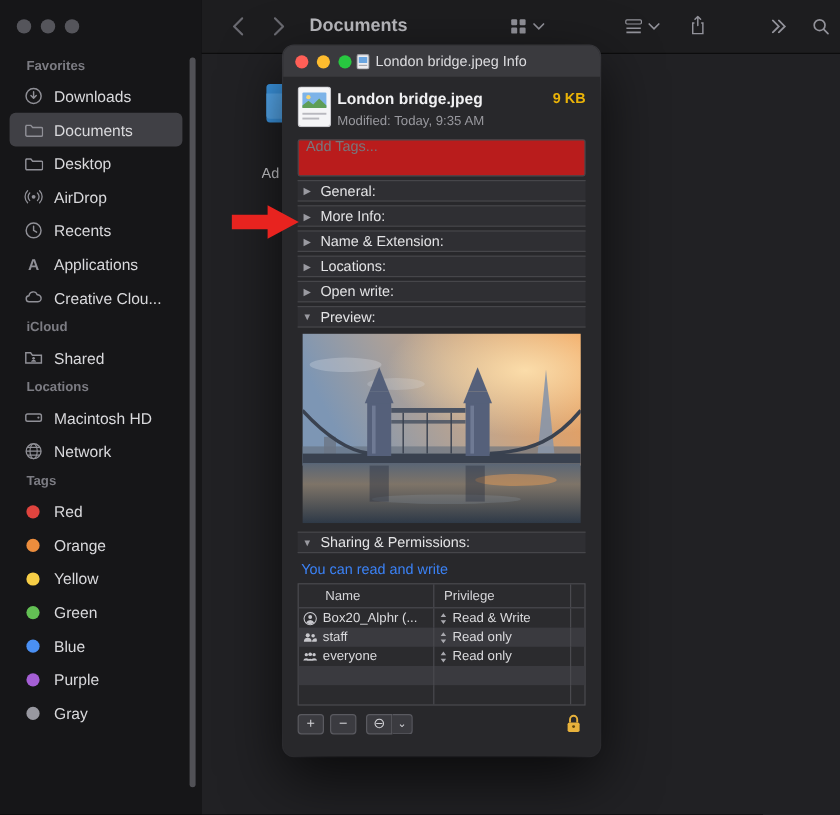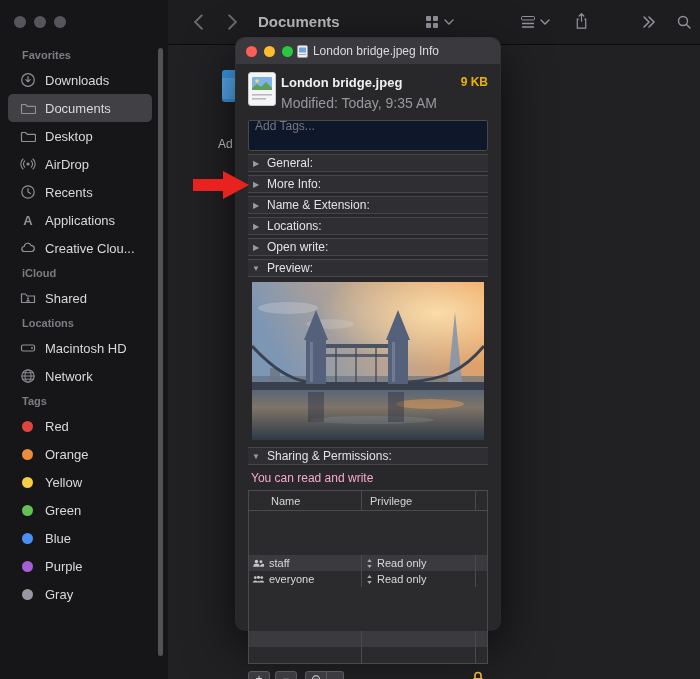--- a/index.html
+++ b/index.html
@@ -43,42 +43,42 @@
                  display:flex;align-items:center;}
   .tl-group{position:absolute;left:10px;top:8px;display:flex;gap:7px;z-index:2;}
   .tl{width:11px;height:11px;border-radius:50%;}
   .info-title{position:absolute;left:0;right:0;display:flex;align-items:center;justify-content:center;gap:5px;
               font-size:12px;font-weight:400;color:#dcdcdf;}
   .info-body{flex:1;padding:8px 12px 10px;display:flex;flex-direction:column;}
 
   .file-head{display:flex;gap:5px;align-items:flex-start;}
   .file-meta{padding-top:3px;}
   .file-name{font-size:13px;font-weight:700;color:#f0f0f2;}
-  .file-mod{font-size:14px;color:#98989e;margin-top:5px;}
+  .file-mod{font-size:11px;color:#98989e;margin-top:5px;}
   .file-size{margin-left:auto;font-size:12px;font-weight:700;color:#eab308;padding-top:3px;}
 
-  .tags-input{margin-top:9px;height:31px;width:100%;background:#0f172a;border:1px solid #48484d;border-radius:2px;
+  .tags-input{margin-top:9px;height:31px;width:100%;background:#b91c1c;border:1px solid #48484d;border-radius:2px;
               color:#dcdcde;font-size:12px;padding:3px 6px 23px;font-family:"Liberation Sans",sans-serif;}
   .tags-input::placeholder{color:#77777d;}
 
   .sec{height:18px;margin-top:3px;background:#2f2f33;border-top:1px solid #46464a;border-bottom:1px solid #46464a;
        display:flex;align-items:center;gap:6px;padding-left:3px;font-size:12px;color:#e3e3e5;flex:0 0 auto;}
   .sec:first-of-type{margin-top:9px;}
   .tri{color:#9a9aa1;font-size:8px;width:10px;text-align:center;}
 
   .preview-wrap{margin:5px auto 4px;line-height:0;}
-  .share-note{font-size:12px;color:#f9a8d4;padding:6px 2px 5px 3px;}
+  .share-note{font-size:12px;color:#3b82f6;padding:6px 2px 5px 3px;}
 
   .perm{border:1px solid #4a4a4f;background:#2b2b2e;flex:0 0 auto;}
   .perm-head{display:grid;grid-template-columns:112px 1fr 12px;height:20px;align-items:center;
              border-bottom:1px solid #4a4a4f;font-size:11px;color:#d5d5d8;}
   .h-name{padding-left:22px;}
   .h-priv,.h-gut{border-left:1px solid #4a4a4f;height:100%;display:flex;align-items:center;padding-left:8px;}
   .perm-row{display:grid;grid-template-columns:112px 1fr 12px;height:16px;align-items:center;font-size:11px;color:#dadadd;}
-  .r-light{background:#3a3a3f;margin-top:44px;}
+  .r-light{background:#3a3a3f;}
   .cell-name{display:flex;align-items:center;gap:4px;padding-left:3px;overflow:hidden;white-space:nowrap;}
   .cell-priv{display:flex;align-items:center;gap:4px;height:100%;border-left:1px solid #4a4a4f;padding-left:4px;white-space:nowrap;}
   .cell-gut{height:100%;border-left:1px solid #4a4a4f;}
   .row-ico{width:13px;height:13px;color:#c6c6cb;flex:0 0 13px;}
   .row-ico svg{width:13px;height:13px;}
   .stepper{width:7px;height:11px;color:#a8a8ae;flex:0 0 7px;}
   .stepper svg{width:7px;height:11px;}
 
   .perm-actions{display:flex;align-items:center;margin-top:6px;gap:5px;position:relative;height:18px;}
   .pa-btn{width:22px;height:17px;background:#3b3b40;border:1px solid #5a5a60;border-radius:3px;color:#d0d0d4;
@@ -487,20 +487,35 @@
       </div>
 
       <div class="share-note">You can read and write</div>
 
       <div class="perm">
         <div class="perm-head">
           <span class="h-name">Name</span>
           <span class="h-priv">Privilege</span>
           <span class="h-gut"></span>
         </div>
+        <div class="perm-row">
+          <div class="cell-name">
+            <span class="row-ico"><svg viewBox="0 0 16 16">
+                  <use href="#i-user"></use>
+                </svg></span>
+            <span>Box20_Alphr (...</span>
+          </div>
+          <div class="cell-priv">
+            <span class="stepper"><svg viewBox="0 0 8 12">
+                  <use href="#i-stepper"></use>
+                </svg></span>
+            <span>Read &amp; Write</span>
+          </div>
+          <div class="cell-gut"></div>
+        </div>
         <div class="perm-row r-light">
           <div class="cell-name">
             <span class="row-ico"><svg viewBox="0 0 16 16">
                   <use href="#i-users2"></use>
                 </svg></span>
             <span>staff</span>
           </div>
           <div class="cell-priv">
             <span class="stepper"><svg viewBox="0 0 8 12">
                   <use href="#i-stepper"></use>

